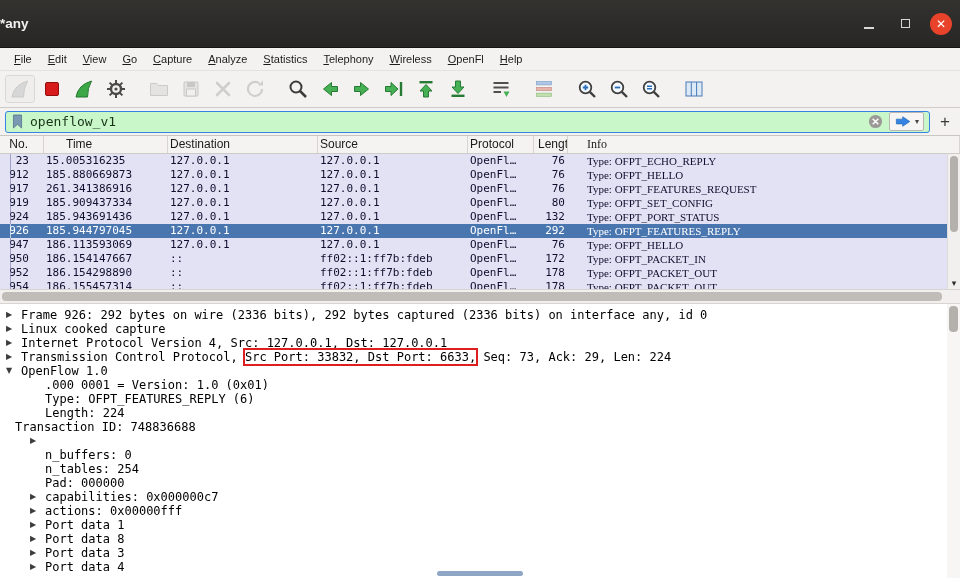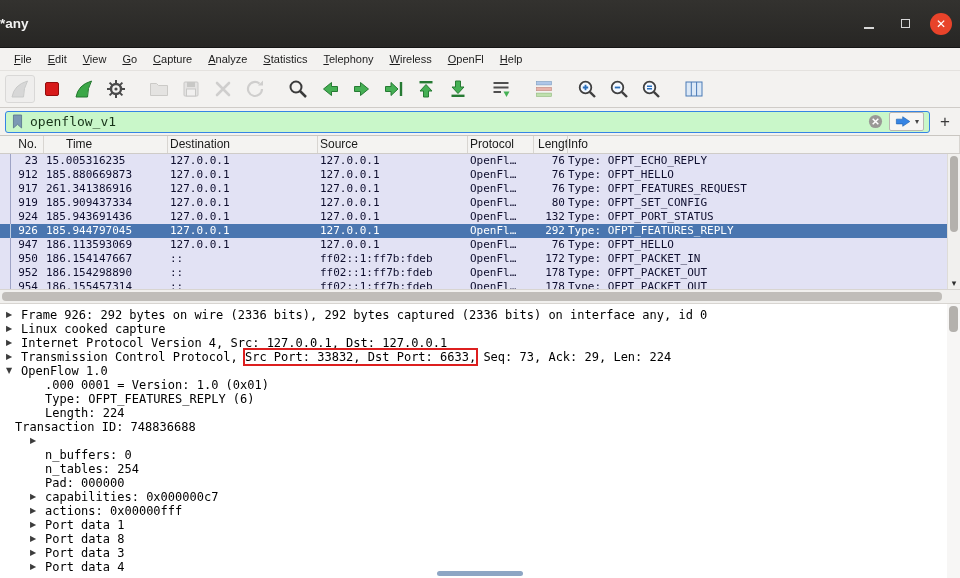--- a/index.html
+++ b/index.html
@@ -35,24 +35,24 @@
 .plist-header{display:grid;grid-template-columns:44px 124px 150px 150px 66px 34px 1fr;height:18px;background:#f4f3f1;border-bottom:1px solid #cfccc8;font-size:12px;color:#1a1a1a;}
 .hcell{border-right:1px solid #d8d5d1;padding:1px 0 0 4px;white-space:nowrap;overflow:hidden;}
 .hcell.c-time{padding-left:22px;}
 .plist-rows{position:absolute;top:18px;left:0;right:13px;bottom:0;overflow:hidden;}
 .prow{display:grid;grid-template-columns:44px 124px 150px 150px 66px 34px 1fr;height:14px;background:var(--row-bg);font-family:"DejaVu Sans Mono",monospace;font-size:11px;color:#0e0e2e;position:relative;}
 .prow::before{content:"";position:absolute;left:10px;top:0;bottom:0;width:1px;background:rgba(90,100,150,.5);}
 .prow.selected{background:var(--row-selected-bg);color:#fff;}
 .prow.selected::before{background:rgba(255,255,255,.65);}
 .prow.clipped{height:10px;overflow:hidden;}
 .rcell{white-space:nowrap;overflow:hidden;line-height:14px;}
-.c-no{text-align:right;padding-right:6px;}
+.c-no{text-align:right;padding-right:15px;}
 .c-length{text-align:right;padding-right:3px;}
 .c-time,.c-source,.c-destination,.c-protocol{padding-left:2px;}
-.c-info{padding-left:0;}
+.c-info{padding-left:19px;font-family:Liberation Serif, serif;}
 .list-vscroll{position:absolute;top:18px;right:0;bottom:0;width:13px;background:#f1f0ee;border-left:1px solid #dedcd8;}
 .vhandle{position:absolute;top:2px;left:2px;right:2px;height:56%;background:#b4b1ad;border-radius:4px;}
 .varrow{position:absolute;bottom:1px;left:0;right:0;text-align:center;font-size:9px;color:#2e2e2e;line-height:1;font-family:"DejaVu Sans",sans-serif;}
 .hscrollbar{height:14px;background:#f1f0ee;border-bottom:1px solid #d8d5d1;position:relative;}
 .hhandle{position:absolute;top:2px;bottom:2px;left:2px;right:18px;background:#c0bdb9;border-radius:4px;}
 .details{position:relative;height:286px;background:#fff;padding-top:4px;overflow:hidden;}
 .dline{height:14px;line-height:14px;font-family:"DejaVu Sans Mono",monospace;font-size:12px;color:#000;white-space:nowrap;display:flex;align-items:center;}
 .exp{width:15px;flex:0 0 15px;font-size:8px;color:#3c3c3c;font-family:"DejaVu Sans",sans-serif;}
 .dtext{white-space:pre;}
 .dtext span{white-space:pre;}

